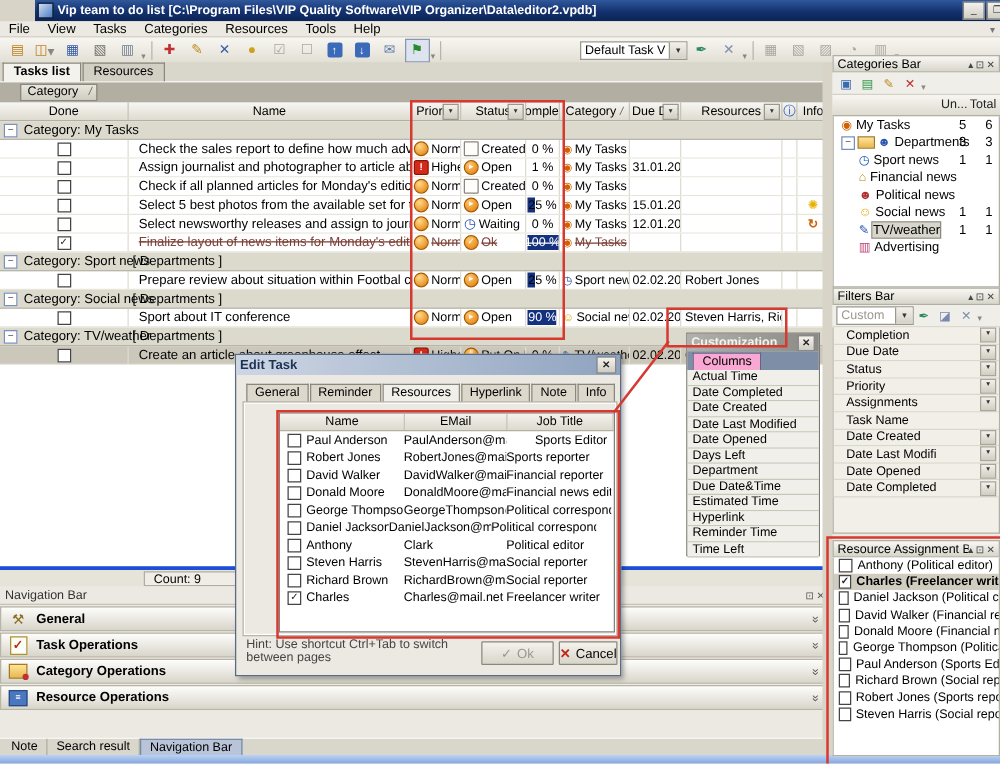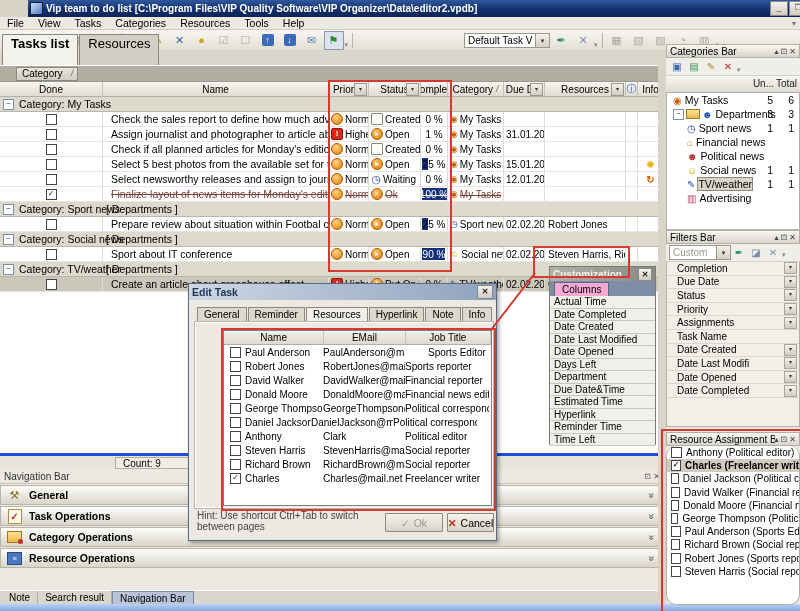--- a/index.html
+++ b/index.html
@@ -18,21 +18,21 @@
   .tbico span{font-size:11px;line-height:11px;}
   .tbico .boxed{width:12px;height:12px;display:flex;align-items:center;justify-content:center;border-radius:2px;font-size:9px;color:#fff;}
   .tbico.pressed{border:1px solid #8a96b0;background:#dde4ef;}
   .tbico.disabled span{color:#aaa8a0 !important;}
   .tbsep{width:1px;height:15px;background:#b8b5aa;margin:0 3px;}
   .tbovf{color:#8a887e;font-size:7px;align-self:flex-end;margin:0 1px 1px 0;}
   .combo{height:15px;background:#fff;border:1px solid #9a978c;display:flex;align-items:center;font-size:10px;padding-left:3px;box-sizing:border-box;}
   .combo .dd{width:13px;height:13px;margin-left:auto;background:linear-gradient(#f2f0ea,#d4d1c6);border-left:1px solid #9a978c;text-align:center;font-size:7px;line-height:13px;color:#333;}
   
   #tabstrip{position:absolute;left:0;top:50px;width:664px;height:16px;background:#d9d6cb;border-bottom:1px solid #fff;display:flex;align-items:flex-end;padding-left:2px;box-sizing:border-box;}
-  .tab{padding:1px 8px 14px;font-size:13px;border:1px solid #8a877c;border-bottom:none;background:#d2cfc4;margin-right:1px;}
+  .tab{padding:1px 8px 2px;font-size:10px;border:1px solid #8a877c;border-bottom:none;background:#d2cfc4;margin-right:1px;}
   .tab.active{background:#f4f2ec;font-weight:bold;}
   #groupbar{position:absolute;left:0;top:66px;width:664px;height:15px;background:#b2af a2;background:#b2afa2;display:flex;align-items:center;padding-left:16px;box-sizing:border-box;}
   #groupchip{background:linear-gradient(#e8e6de,#cfccc0);border:1px solid #8a877c;padding:0 14px 1px 5px;font-size:10px;position:relative;}
   #groupchip .sort{position:absolute;right:3px;top:0;color:#6a675c;font-style:italic;font-size:9px;}
   
   #grid{position:absolute;left:0;top:81px;width:664px;height:372px;background:#fff;border-top:1px solid #9a978c;box-sizing:border-box;}
   #gridhdr{display:flex;height:14px;background:linear-gradient(#f7f6f1,#dedbd0);border-bottom:1px solid #b2afa4;}
   .hcell{border-right:1px solid #c6c3b8;font-size:10px;display:flex;align-items:center;justify-content:center;position:relative;box-sizing:border-box;overflow:hidden;white-space:nowrap;}
   .hcell .ddbtn{position:absolute;right:1px;top:1px;width:11px;height:11px;background:linear-gradient(#f2f0ea,#d0cdc2);border:1px solid #9a978c;font-size:6px;line-height:10px;text-align:center;color:#333;}
   .hcell .sortmk{color:#6a675c;font-style:italic;font-size:9px;margin-left:3px;}
@@ -749,21 +749,21 @@
 
     <div class="panel" style="top:388px;">
       <div class="phdr">
         <span style="overflow:hidden;white-space:nowrap;">Resource Assignment Bar</span>
         <span class="ctls">
             <span>▴</span>
             <span>⊡</span>
             <span>✕</span>
           </span>
       </div>
-      <div class="rarea" id="resitems" style="height:158px;border-radius:10px;">
+      <div class="rarea" id="resitems" style="height:158px;">
           <div class="ritem">
             <span class="cbx"></span>
             <span class="rlabel">Anthony  (Political editor)</span>
           </div>
           <div class="ritem hl">
             <span class="cbx">✓</span>
             <span class="rlabel">Charles (Freelancer writer)</span>
           </div>
           <div class="ritem">
             <span class="cbx"></span>

